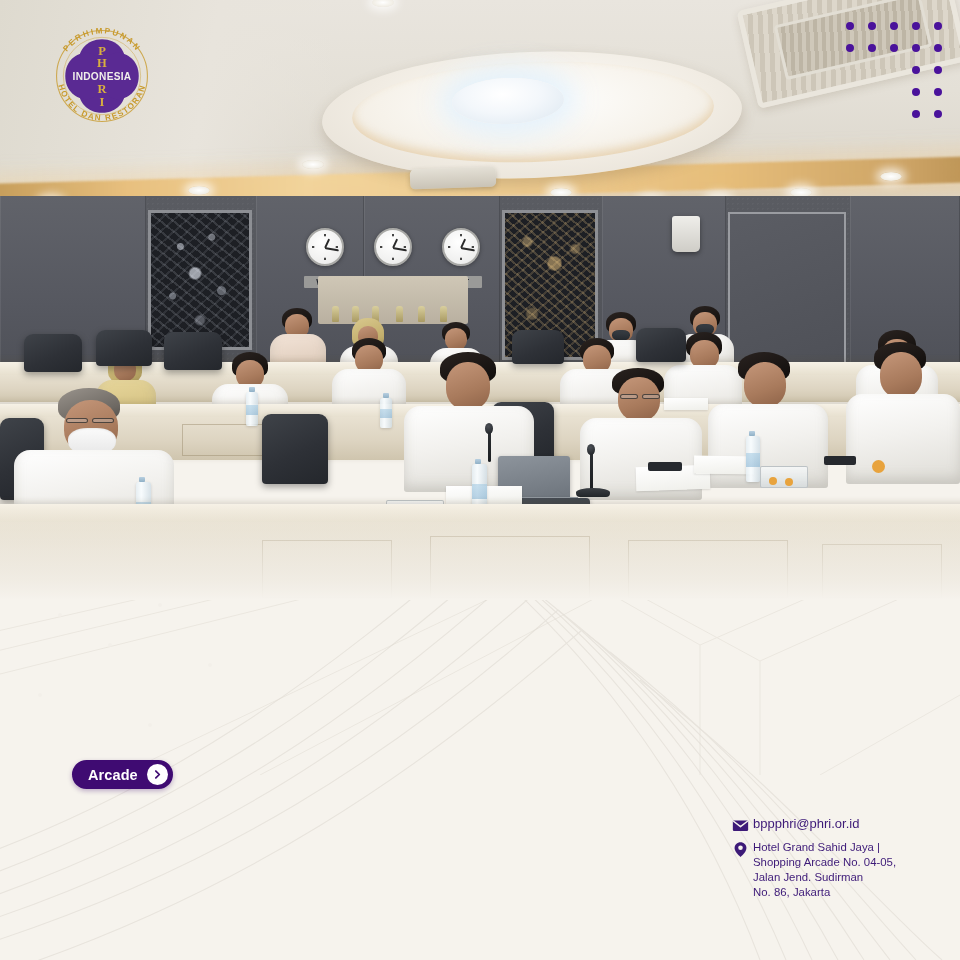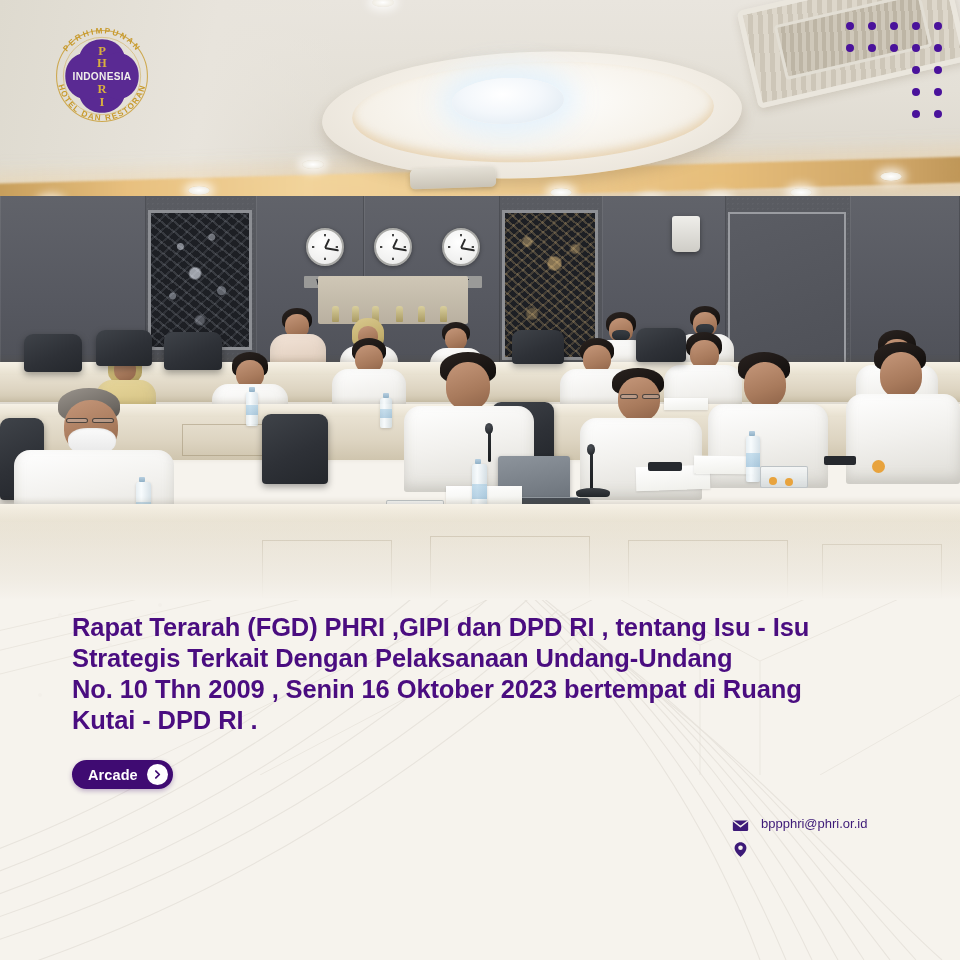--- a/index.html
+++ b/index.html
@@ -340,21 +340,21 @@
     position:absolute; width:8px; height:8px; border-radius:50%;
     background:#4a129b;
   }
 
   
   .contact {
     position:absolute; left:732px; top:816px; width:215px;
     color:#3d1a78;
     font-family:"Liberation Sans", sans-serif;
   }
-  .c-row { display:flex; align-items:flex-start; gap:12px; margin-bottom:6px; }
+  .c-row { display:flex; align-items:flex-start; gap:4px; margin-bottom:6px; }
   .c-icon { flex:0 0 17px; width:17px; height:17px; margin-top:1px; }
   .c-text { font-size:13px; line-height:1.18; color:#3d1a78; }
   .c-addr { font-size:11.4px; line-height:1.32; color:#3d1a78; white-space:pre-line; }
 
   
   .logo { position:absolute; left:44px; top:18px; width:116px; height:116px; }
 </style>
 </head>
 <body>
 
@@ -699,24 +699,20 @@
     <div class="dot" style="left:66px;top:44px;"></div>
     <div class="dot" style="left:88px;top:44px;"></div>
 
     <div class="dot" style="left:66px;top:66px;"></div>
     <div class="dot" style="left:88px;top:66px;"></div>
 
     <div class="dot" style="left:66px;top:88px;"></div>
     <div class="dot" style="left:88px;top:88px;"></div>
   </div>
 
-  <div class="headline">Rapat Terarah (FGD) PHRI ,GIPI dan DPD RI , tentang Isu - Isu
-Strategis   Terkait Dengan Pelaksanaan Undang-Undang
-No. 10 Thn 2009 , Senin 16 Oktober 2023 bertempat di Ruang
-Kutai - DPD RI .</div>
 
   <div class="swipe">
     <span class="swipe-label">Arcade</span>
     <span class="swipe-circle">
       <svg width="11" height="11" viewBox="0 0 12 12">
         <path d="M4.2 2.2 L8 6 L4.2 9.8" fill="none" stroke="#3f0b72" stroke-width="1.9" stroke-linecap="round" stroke-linejoin="round"></path>
       </svg>
     </span>
   </div>
 
@@ -733,17 +729,21 @@
     </div>
 
 
     <div class="c-row">
       <span class="c-icon">
         <svg width="17" height="17" viewBox="0 0 20 20">
           <path d="M10 1.4 C 6.1 1.4 3 4.5 3 8.3 C 3 13.2 10 18.8 10 18.8 C 10 18.8 17 13.2 17 8.3 C 17 4.5 13.9 1.4 10 1.4 Z" fill="#3d1a78"></path>
           <circle cx="10" cy="8" r="2.7" fill="#f6f3ed"></circle>
         </svg>
       </span>
+      <span class="c-addr">Hotel Grand Sahid Jaya |
+Shopping Arcade No. 04-05,
+Jalan Jend. Sudirman
+No. 86, Jakarta</span>
     </div>
 
   </div>
 
 </div>
 
 </body></html>

